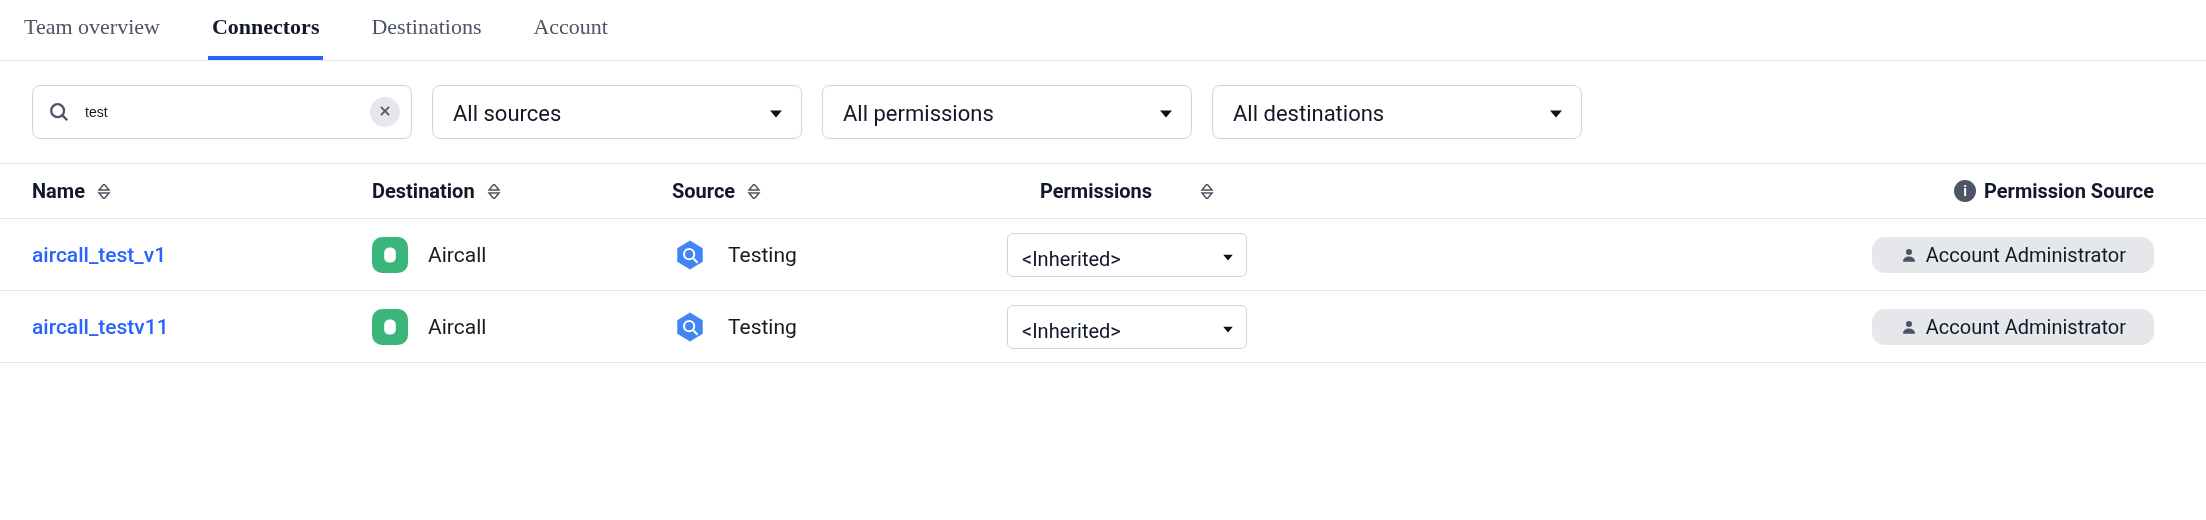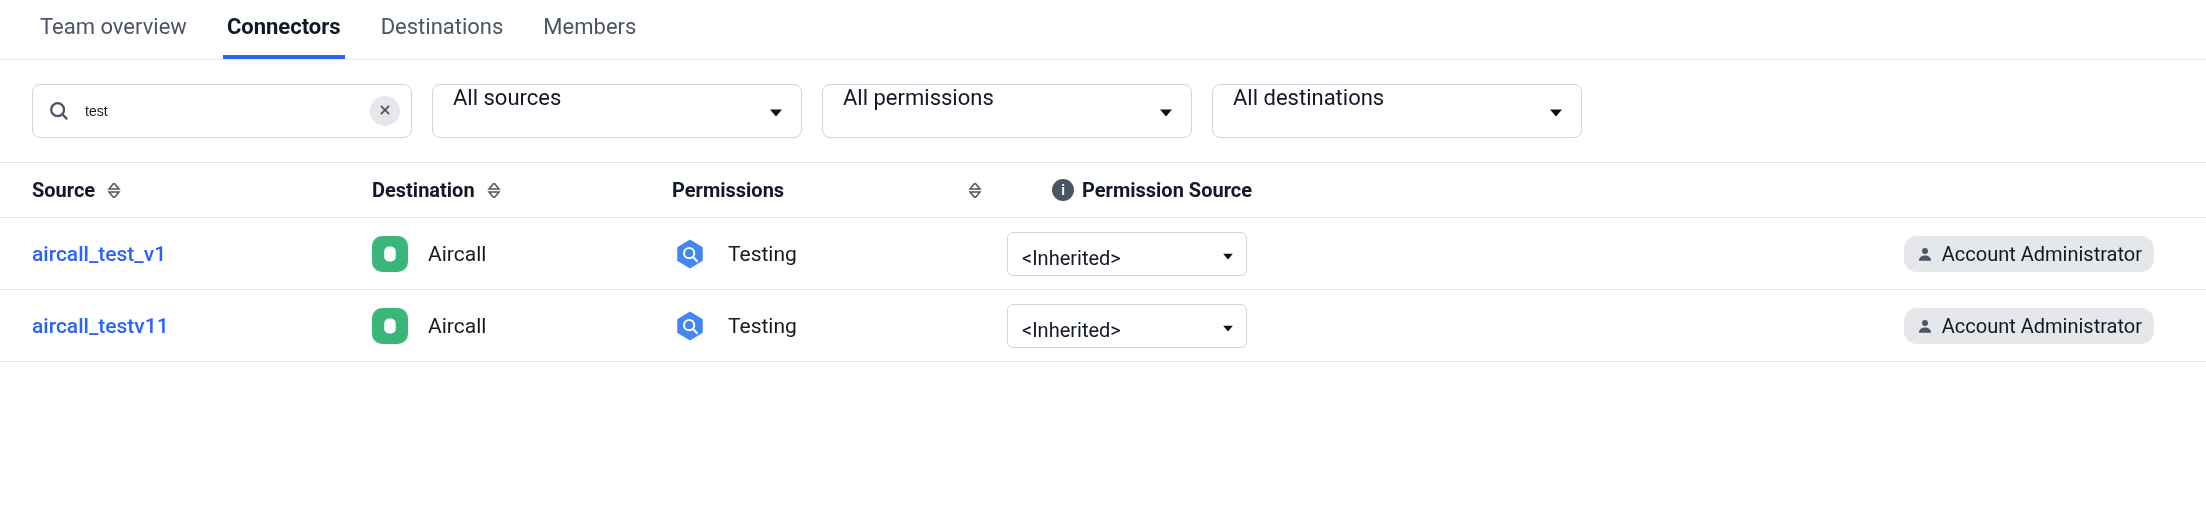--- a/index.html
+++ b/index.html
@@ -1,65 +1,65 @@
 <!DOCTYPE html>
 <html><head>
   <meta charset="utf-8">
   <style>
     * { box-sizing: border-box; margin: 0; padding: 0; }
     body { font-family: -apple-system, BlinkMacSystemFont, "Segoe UI", Roboto, Helvetica, Arial, sans-serif; color: #1a1a1a; background: #fff; }
 
-    .tabs { display: flex; gap: 32px; padding: 0 36px; border-bottom: 1px solid #e5e7eb; }
+    .tabs { display: flex; gap: 44px; padding: 0 20px; border-bottom: 1px solid #e5e7eb; font-family: Liberation Serif, serif; }
     .tab { padding: 14px 4px 16px; font-size: 22px; color: #4b5563; cursor: pointer; border-bottom: 4px solid transparent; font-weight: 400; }
     .tab.active { color: #111827; font-weight: 700; border-bottom-color: #2962ff; }
 
     .filters { display: flex; gap: 20px; padding: 24px 32px; }
     .search-wrap { position: relative; width: 380px; }
     .search-input { width: 100%; height: 54px; border: 1px solid #d1d5db; border-radius: 8px; padding: 0 52px 0 52px; font-size: 14px; color: #111827; outline: none; }
     .search-icon { position: absolute; left: 16px; top: 50%; transform: translateY(-50%); color: #4b5563; display: flex; }
     .clear-btn { position: absolute; right: 12px; top: 50%; transform: translateY(-50%); width: 30px; height: 30px; border-radius: 50%; background: #e5e7eb; border: none; display: flex; align-items: center; justify-content: center; cursor: pointer; color: #4b5563; }
 
-    .dropdown { height: 54px; border: 1px solid #d1d5db; border-radius: 8px; padding: 0 50px 12px 20px; font-size: 22px; color: #111827; background: #fff; display: flex; align-items: flex-start; position: relative; cursor: pointer; min-width: 370px; }
+    .dropdown { height: 54px; border: 1px solid #d1d5db; border-radius: 8px; padding: 0 50px 12px 20px; font-size: 22px; color: #111827; background: #fff; display: flex; align-items: flex-end; position: relative; cursor: pointer; min-width: 370px; }
     .dropdown .caret { position: absolute; right: 18px; top: 50%; transform: translateY(-50%); }
 
     .table { width: 100%; }
     .thead, .trow { display: grid; grid-template-columns: 340px 300px 310px 290px 1fr; align-items: center; padding: 0 32px; }
     .thead { height: 56px; border-top: 1px solid #e5e7eb; border-bottom: 1px solid #e5e7eb; font-weight: 700; font-size: 20px; color: #111827; }
     .th { display: flex; align-items: center; gap: 12px; cursor: pointer; }
-    .th.center { justify-content: space-between; gap: 48px; }
+    .th.center { justify-content: center; gap: 48px; }
     .th.right { justify-content: flex-end; }
     .sort-icon { display: inline-flex; flex-direction: column; gap: 1px; }
     .sort-icon svg { display: block; }
 
     .tbody-wrap { max-height: 300px; overflow-y: auto; }
     .trow { height: 72px; border-bottom: 1px solid #e5e7eb; font-size: 21px; }
     .name-link { color: #2962ff; font-weight: 500; cursor: pointer; margin-top: 23px; }
     .cell-with-icon { display: flex; align-items: center; gap: 20px; }
 
     .aircall-icon { width: 36px; height: 36px; border-radius: 10px; background: #3ab67a; display: flex; align-items: center; justify-content: center; }
     .bigquery-icon { width: 36px; height: 36px; display: flex; align-items: center; justify-content: center; }
 
     .perm-select { height: 44px; width: 240px; border: 1px solid #d1d5db; border-radius: 6px; padding: 8px 44px 0 14px; font-size: 20px; color: #111827; background: #fff; display: flex; align-items: center; position: relative; cursor: pointer; margin: 8px auto; }
     .perm-select .caret { position: absolute; right: 12px; top: 50%; transform: translateY(-50%); }
 
-    .badge { display: inline-flex; align-items: center; gap: 8px; background: #e5e7eb; border-radius: 13px; padding: 6px 12px; font-size: 20px; color: #111827; float: right; }
+    .badge { display: inline-flex; align-items: center; gap: 8px; background: #e5e7eb; border-radius: 13px; padding: 6px 28px; font-size: 20px; color: #111827; float: right; }
     .badge svg { flex-shrink: 0; }
 
     .info-icon { display: inline-flex; align-items: center; justify-content: center; width: 22px; height: 22px; border-radius: 50%; background: #4b5563; color: #fff; font-size: 14px; font-weight: 700; margin-right: 8px; }
     .th-right-content { display: flex; align-items: center; justify-content: flex-end; width: 100%; padding-right: 20px; }
     .td-right { text-align: right; padding-right: 20px; }
   </style>
 </head>
 <body>
 
 <div class="tabs">
   <div class="tab">Team overview</div>
   <div class="tab active">Connectors</div>
   <div class="tab">Destinations</div>
-  <div class="tab">Members</div>
+  <div class="tab">Account</div>
 </div>
 
 <div class="filters">
   <div class="search-wrap">
     <span class="search-icon">
       <svg width="22" height="22" viewBox="0 0 24 24" fill="none" stroke="currentColor" stroke-width="2.5">
           <circle cx="10.5" cy="10.5" r="7"></circle>
           <line x1="21" y1="21" x2="16" y2="16"></line>
         </svg>
     </span>
@@ -98,32 +98,43 @@
       <svg width="14" height="10" viewBox="0 0 14 10">
           <path d="M1 1 L7 8 L13 1 Z" fill="#111"></path>
         </svg>
     </span>
   </div>
 </div>
 
 <div class="table">
   <div class="thead">
     <div class="th">
-      <span>Source</span>
+      <span>Name</span>
       <span class="sort-icon">
         <svg width="14" height="7" viewBox="0 0 14 7">
             <path d="M7 0 L12 6 L2 6 Z" fill="none" stroke="#4b5563" stroke-width="1.5"></path>
           </svg>
         <svg width="14" height="7" viewBox="0 0 14 7">
             <path d="M7 7 L12 1 L2 1 Z" fill="none" stroke="#4b5563" stroke-width="1.5"></path>
           </svg>
       </span>
     </div>
     <div class="th">
       <span>Destination</span>
+      <span class="sort-icon">
+        <svg width="14" height="7" viewBox="0 0 14 7">
+            <path d="M7 0 L12 6 L2 6 Z" fill="none" stroke="#4b5563" stroke-width="1.5"></path>
+          </svg>
+        <svg width="14" height="7" viewBox="0 0 14 7">
+            <path d="M7 7 L12 1 L2 1 Z" fill="none" stroke="#4b5563" stroke-width="1.5"></path>
+          </svg>
+      </span>
+    </div>
+    <div class="th">
+      <span>Source</span>
       <span class="sort-icon">
         <svg width="14" height="7" viewBox="0 0 14 7">
             <path d="M7 0 L12 6 L2 6 Z" fill="none" stroke="#4b5563" stroke-width="1.5"></path>
           </svg>
         <svg width="14" height="7" viewBox="0 0 14 7">
             <path d="M7 7 L12 1 L2 1 Z" fill="none" stroke="#4b5563" stroke-width="1.5"></path>
           </svg>
       </span>
     </div>
     <div class="th center">

